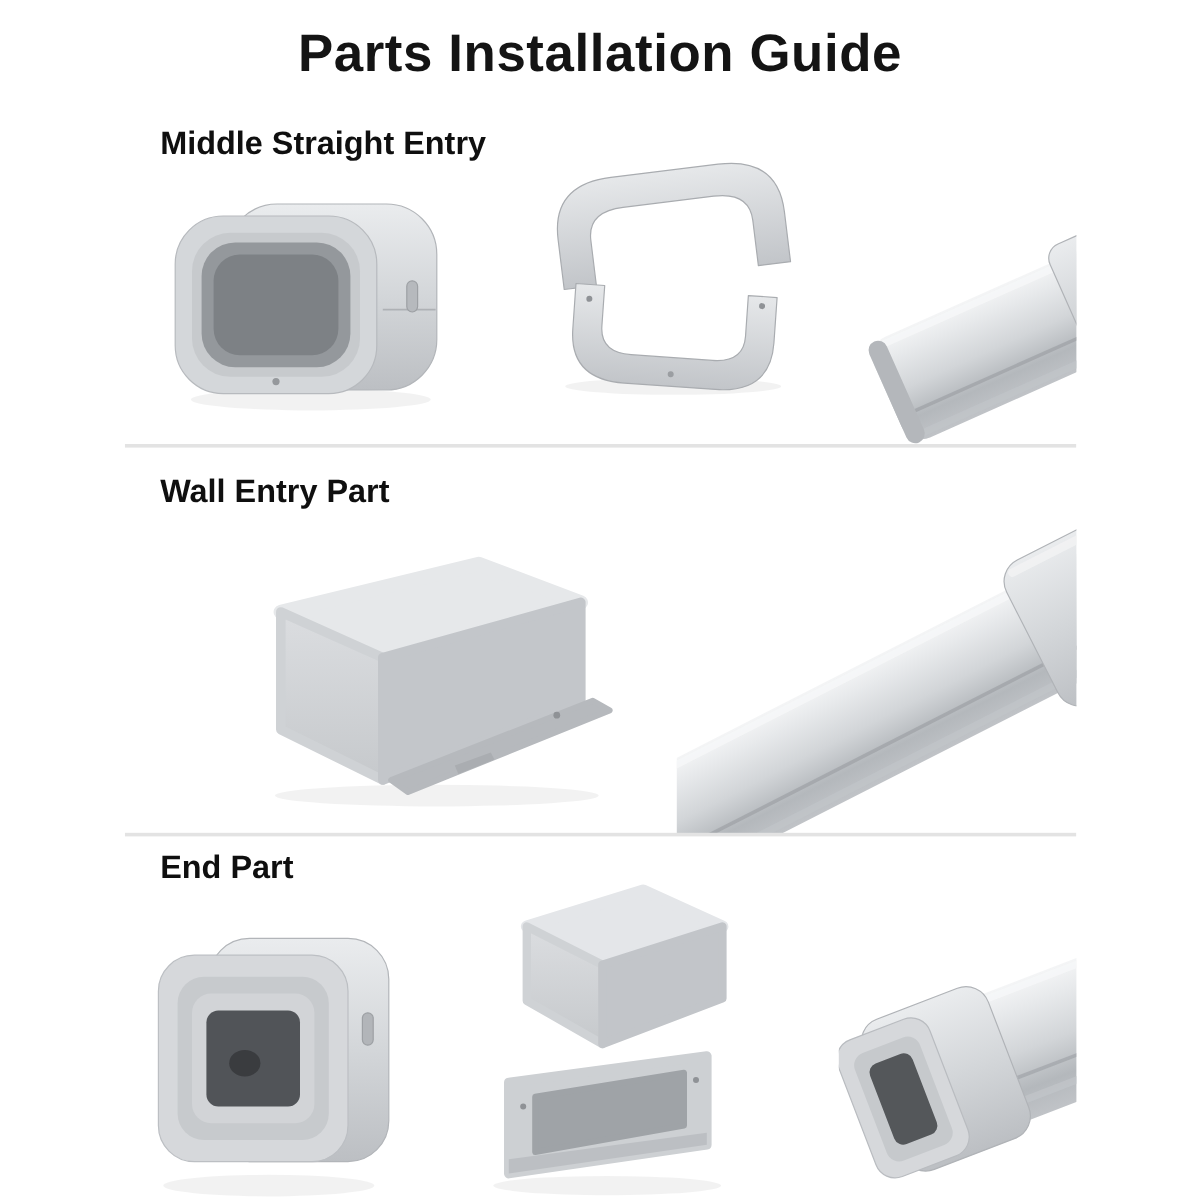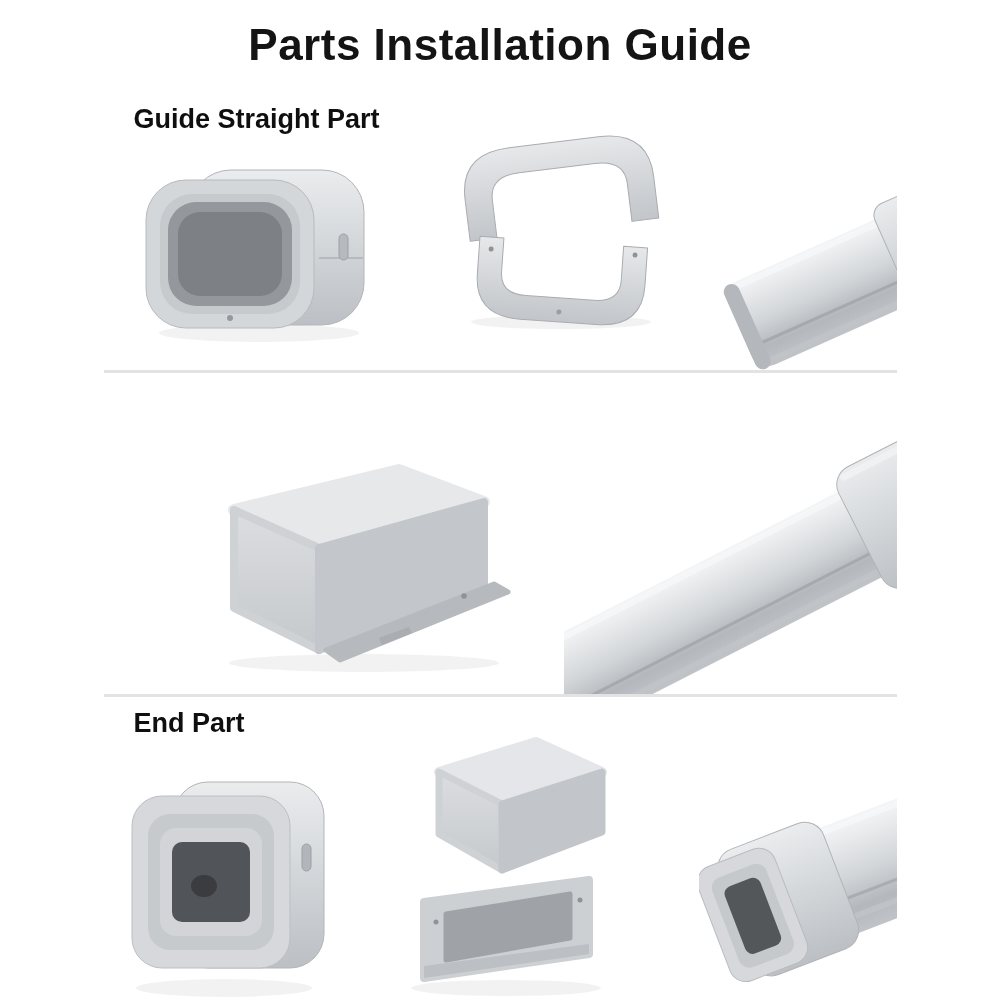--- a/index.html
+++ b/index.html
@@ -80,21 +80,21 @@
       <stop offset="0" stop-color="#dbdde0"></stop>
       <stop offset="1" stop-color="#c6c9cc"></stop>
     </linearGradient>
   </defs>
 </svg>
 
 <div class="page">
 
   <h1 class="title">Parts Installation Guide</h1>
 
-  <h2 class="section-label label-1">Guide Straight Part</h2>
+  <h2 class="section-label label-1">Middle Straight Entry</h2>
 
   <div class="art art-coupler">
     <svg viewBox="0 0 240 195">
       <ellipse cx="125" cy="183" rx="100" ry="9" fill="#000000" opacity="0.05"></ellipse>
       <g>
         <rect x="55" y="20" width="175" height="155" rx="42" fill="url(#grad-part)" stroke="#b2b5b9" stroke-width="1"></rect>
         <path d="M185,108 L229,108" stroke="#aeb1b5" stroke-width="1.5" fill="none"></path>
         <rect x="205" y="84" width="9" height="26" rx="4.5" fill="#b6b9bd" stroke="#9da0a4" stroke-width="1"></rect>
       </g>
       <g>
@@ -134,20 +134,21 @@
           <rect x="208" y="63" width="94" height="116" rx="13" fill="url(#grad-part)" stroke="#b0b3b7" stroke-width="1"></rect>
           <rect x="272" y="92" width="8" height="24" rx="4" fill="#a6a9ad" stroke="#94979b" stroke-width="0.8"></rect>
           <circle cx="228" cy="160" r="2.6" fill="#8f9296"></circle>
         </g>
       </g>
     </svg>
   </div>
 
   <div class="divider divider-1"></div>
 
+  <h2 class="section-label label-2">Wall Entry Part</h2>
 
   <div class="art art-wall-entry">
     <svg viewBox="0 0 350 235">
       <ellipse cx="200" cy="223" rx="135" ry="9" fill="#000000" opacity="0.05"></ellipse>
       <g stroke-linejoin="round">
         <polygon points="70,70 235,30 320,62 155,108" fill="#e6e8ea" stroke="#e6e8ea" stroke-width="12"></polygon>
         <polygon points="70,70 155,108 155,210 70,168" fill="url(#grad-face)" stroke="#cfd2d5" stroke-width="8"></polygon>
         <polygon points="155,108 320,62 320,146 155,210" fill="#c3c6ca" stroke="#c3c6ca" stroke-width="8"></polygon>
         <polygon points="162,210 330,144 344,152 176,220" fill="#b6b9bd" stroke="#b6b9bd" stroke-width="5"></polygon>
         <polygon points="215,198 245,187 248,193 218,205" fill="#aaadb1"></polygon>

